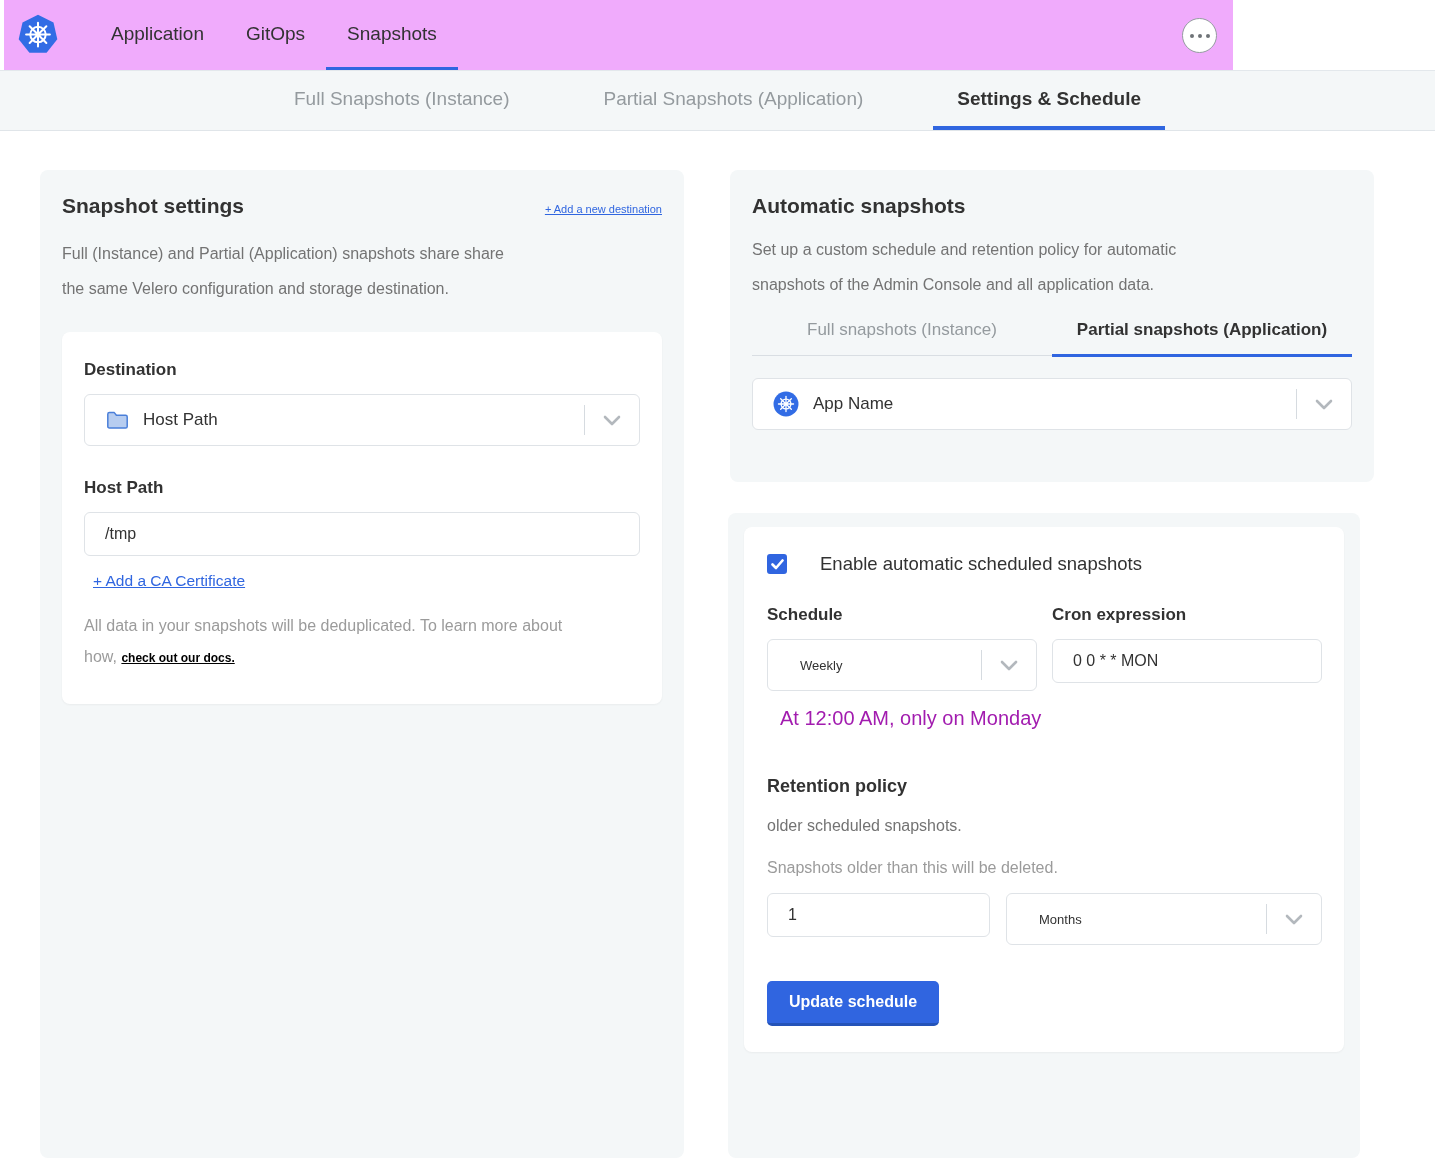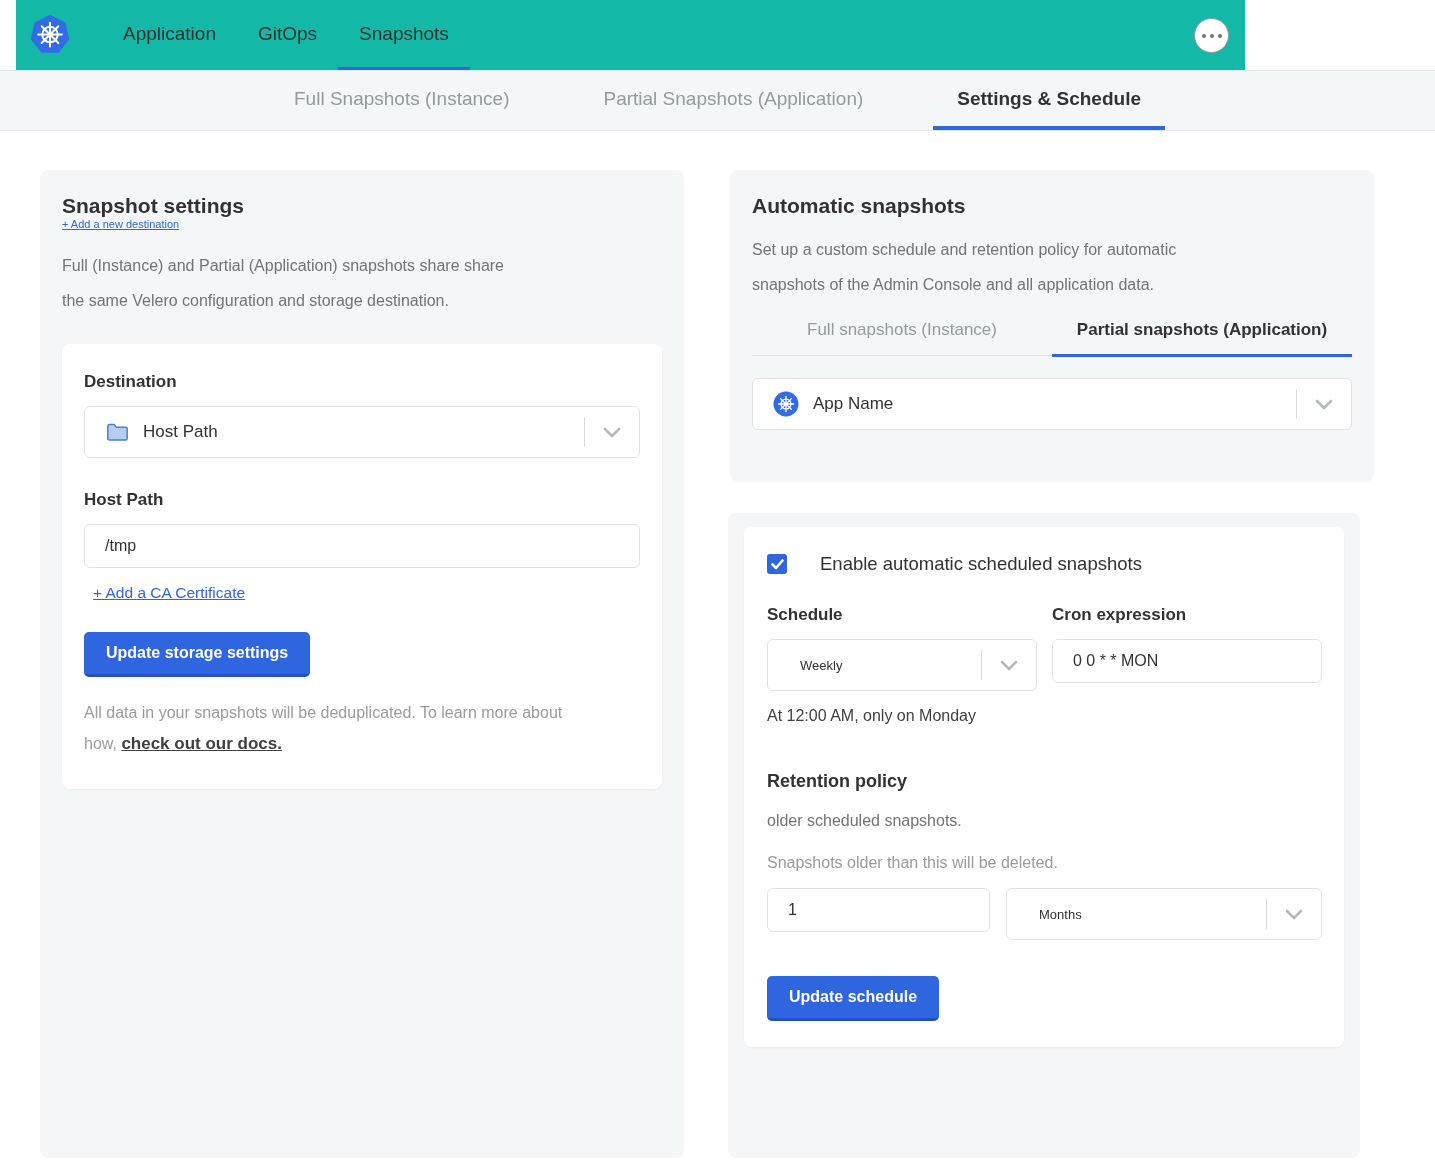--- a/index.html
+++ b/index.html
@@ -1,21 +1,21 @@
 <!DOCTYPE html>
 <html><head>
 <meta charset="utf-8">
 <style>
   * { margin:0; padding:0; box-sizing:border-box; }
   html,body { width:1435px; height:1170px; background:#fff;
     font-family:"Liberation Sans", sans-serif; color:#323232; }
   .page { position:relative; width:1435px; height:1170px; overflow:hidden; background:#fff; }
 
   
-  .topnav { position:absolute; top:0; left:16px; width:1229px; height:70px; background:#14b8a6; }
+  .topnav { position:absolute; top:0; left:4px; width:1229px; height:70px; background:#f0abfc; }
   .logo { position:absolute; left:12px; top:13px; width:44px; height:44px; }
   .main-tabs { position:absolute; left:86px; top:0; height:70px; display:flex; }
   .main-tab { height:70px; display:flex; align-items:center; padding:0 21px; font-size:19px;
     color:#323232; cursor:pointer; border-bottom:3px solid transparent; }
   .main-tab.active { border-bottom-color:#3066e0; }
   .menu-btn { position:absolute; right:16px; top:18px; width:35px; height:35px; border:1px solid #959ba1;
     border-radius:50%; display:flex; align-items:center; justify-content:center; gap:4px; cursor:pointer; background:#fff; }
   .menu-btn i { width:4px; height:4px; border-radius:50%; background:#6e7377; display:block; }
 
   
@@ -26,21 +26,21 @@
     color:#949a9e; cursor:pointer; border-bottom:4px solid transparent; margin-bottom:-1px; }
   .sub-tab.active { color:#323232; font-weight:600; border-bottom-color:#3066e0; }
 
   
   .card { position:absolute; background:#f4f7f8; border-radius:8px; }
   .card-left  { left:40px;  top:170px; width:644px; height:988px; padding:24px 22px; }
   .card-right1{ left:730px; top:170px; width:644px; height:312px; padding:24px 22px; }
   .card-right2{ left:728px; top:513px; width:632px; height:645px; padding:14px 16px; }
 
   .card-title { font-size:21px; font-weight:700; color:#323232; }
-  .head-row { display:flex; justify-content:space-between; align-items:baseline;flex-direction:column; }
+  .head-row { display:flex; justify-content:space-between; align-items:baseline; }
   .desc-line { color:#737373; font-size:16px; line-height:35px; }
   .link { color:#3066e0; text-decoration:underline; cursor:pointer; font-size:11px; }
 
   .inner-card { background:#fff; border-radius:8px; box-shadow:0 1px 2px rgba(40,40,40,.05); }
   .inner-left { margin-top:26px; padding:28px 22px 30px 22px; }
 
   .field-label { font-size:17px; font-weight:700; color:#323232; }
 
   .select { height:52px; background:#fff; border:1px solid #dfe3e7; border-radius:6px;
     display:flex; align-items:center; padding-left:20px; cursor:pointer; }
@@ -58,40 +58,40 @@
     border-radius:5px; padding:0 22px; height:45px; line-height:42px; cursor:pointer; }
 
   
   .left-desc { margin-top:18px; }
   .lbl-mt { margin-top:32px; }
   .mt14 { margin-top:14px; }
   .ca-link { display:inline-block; margin-top:16px; margin-left:9px; font-size:15.5px; }
   .btn-row { margin-top:30px; }
   .dedup { margin-top:20px; }
   .dedup .d-line { color:#9b9b9b; font-size:16px; line-height:31px; }
-  .docs-link { color:#404040; font-weight:700; font-size:17px; text-decoration:underline; cursor:pointer; }
+  .docs-link { color:#000000; font-weight:700; font-size:12px; text-decoration:underline; cursor:pointer; }
 
   
   .inner-tabs { margin-top:18px; display:flex; border-bottom:1px solid #d9dee3; }
   .inner-tab { flex:1; text-align:center; padding-bottom:14px; font-size:17px; color:#949a9e;
     cursor:pointer; border-bottom:3px solid transparent; margin-bottom:-2px; }
   .inner-tab.active { color:#323232; font-weight:700; border-bottom-color:#3065e0; }
   .app-select { margin-top:22px; }
   .app-icon { width:26px; height:26px; display:block; }
 
   
   .inner-sched { padding:26px 23px 26px 23px; }
   .check-row { display:flex; align-items:center; gap:33px; }
   .checkbox { width:20px; height:20px; border:2px solid #b9bec4; border-radius:3px; background:#fff;
     display:flex; align-items:center; justify-content:center; cursor:pointer; flex:0 0 auto; }
   .checkbox[data-checked="true"] { background:#3065e0; border-color:#3065e0; }
   .check-label { font-size:18.5px; color:#323232; font-weight:500; }
 
   .sched-grid { display:grid; grid-template-columns:270px 270px; column-gap:15px; row-gap:14px; margin-top:30px; }
-  .helper { margin-top:16px; font-size:16px; color:#404040; }
+  .helper { margin-top:16px; font-size:20px; color:#a21caf;margin-left:13px; }
 
   .retention-title { margin-top:46px; font-size:18px; font-weight:700; }
   .ret-desc { margin-top:14px; }
   .ret-desc .desc-line { line-height:30px; }
   .hint { margin-top:18px; font-size:16px; color:#9b9b9b; }
   .ret-grid { display:grid; grid-template-columns:223px 316px; column-gap:16px; margin-top:16px; }
   .sched-btn-row { margin-top:36px; }
 
   .folder-icon { width:24px; height:24px; display:block; }
 </style>
@@ -163,23 +163,20 @@
             </svg>
         </span>
       </div>
 
       <div class="field-label lbl-mt">Host Path</div>
       <div class="mt14">
         <input class="text-input" type="text" value="/tmp" style="">
       </div>
       <a class="link ca-link">+ Add a CA Certificate</a>
 
-      <div class="btn-row">
-        <button class="btn-primary">Update storage settings</button>
-      </div>
 
       <div class="dedup">
         <div class="d-line">All data in your snapshots will be deduplicated. To learn more about</div>
         <div class="d-line">
           <span>how,</span>
           <a class="docs-link">check out our docs.</a>
         </div>
       </div>
     </div>
   </div>

